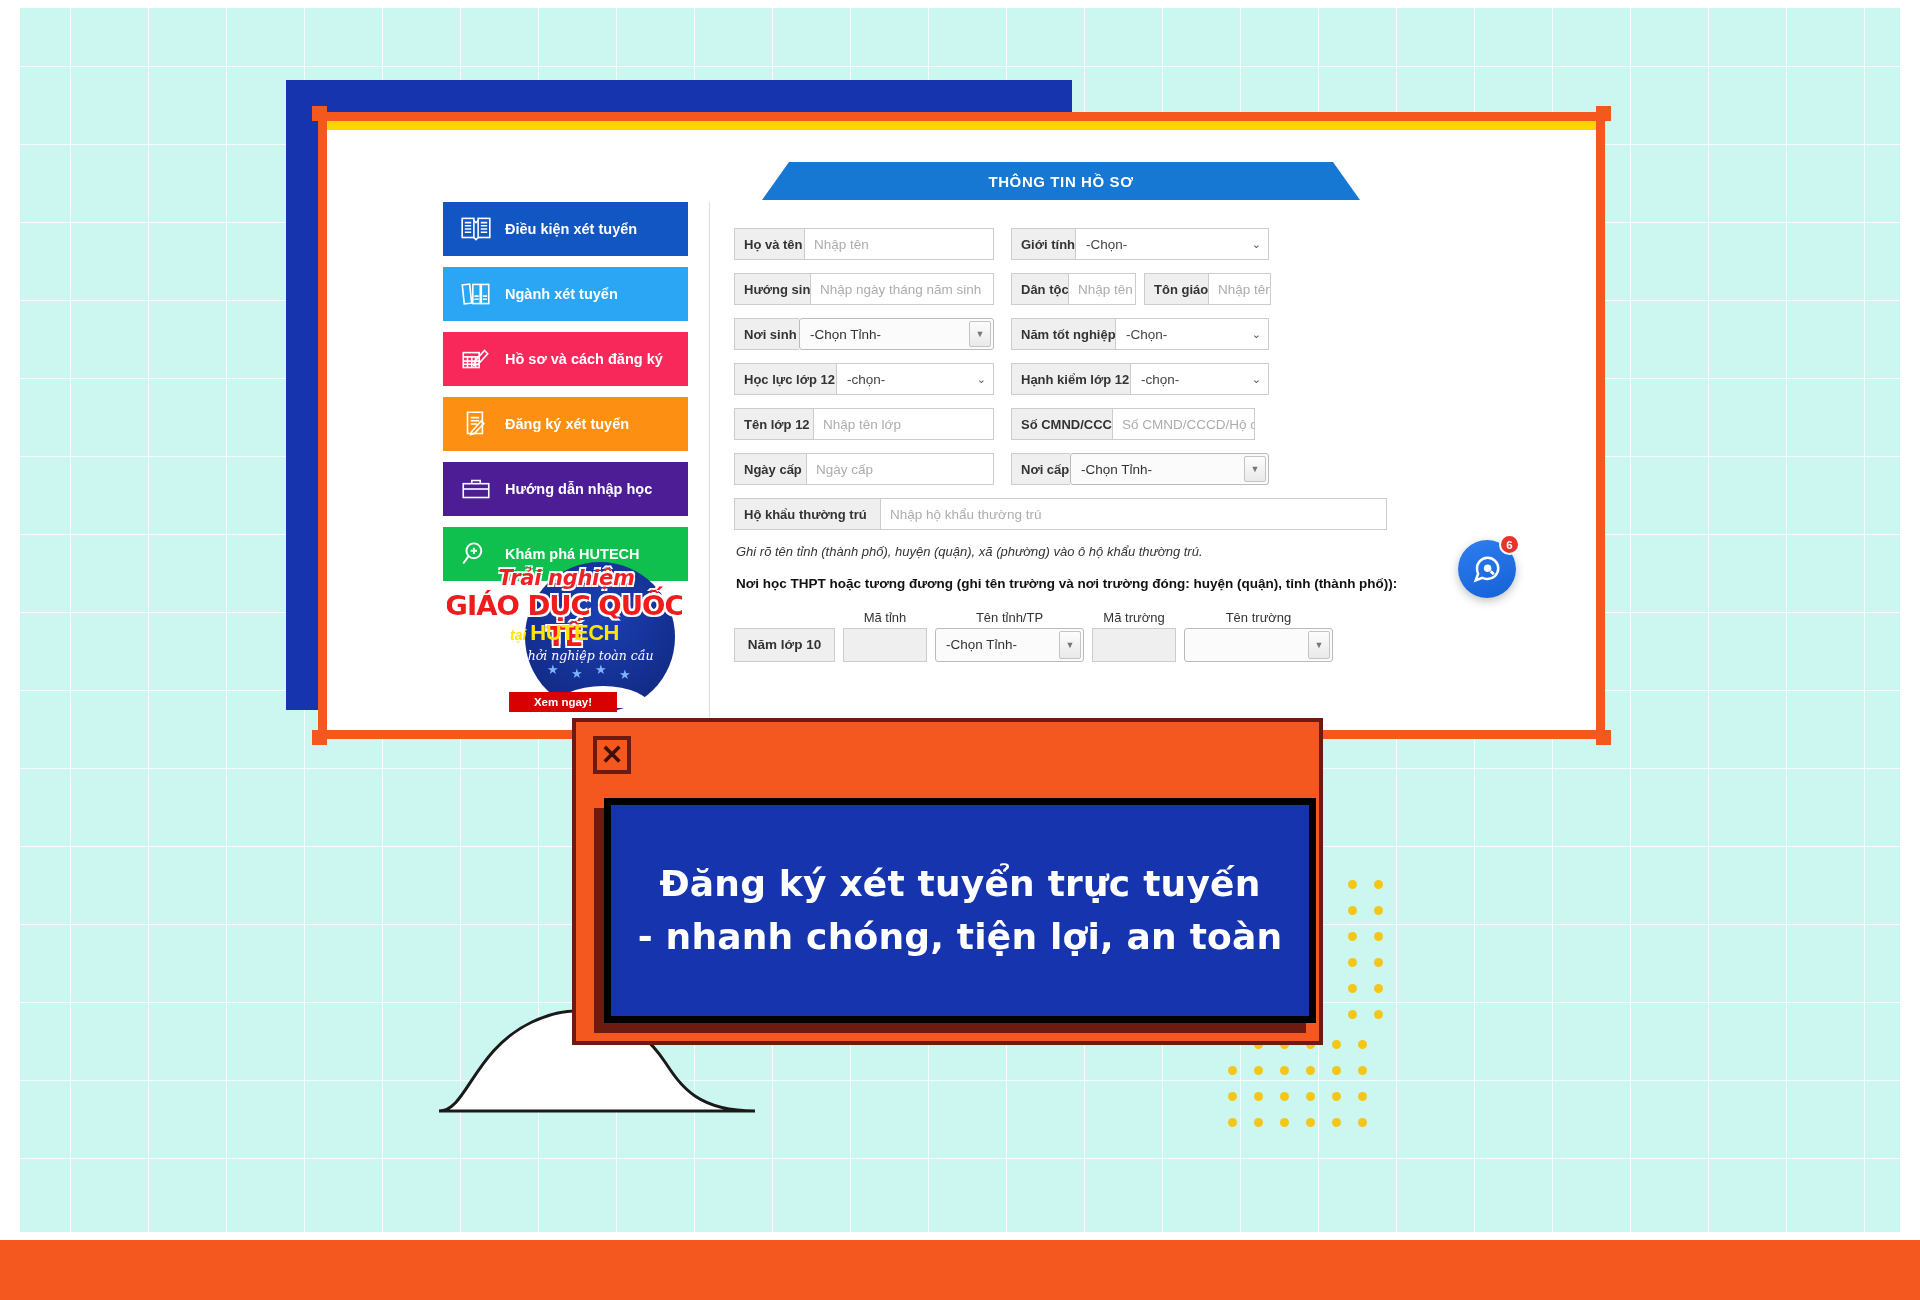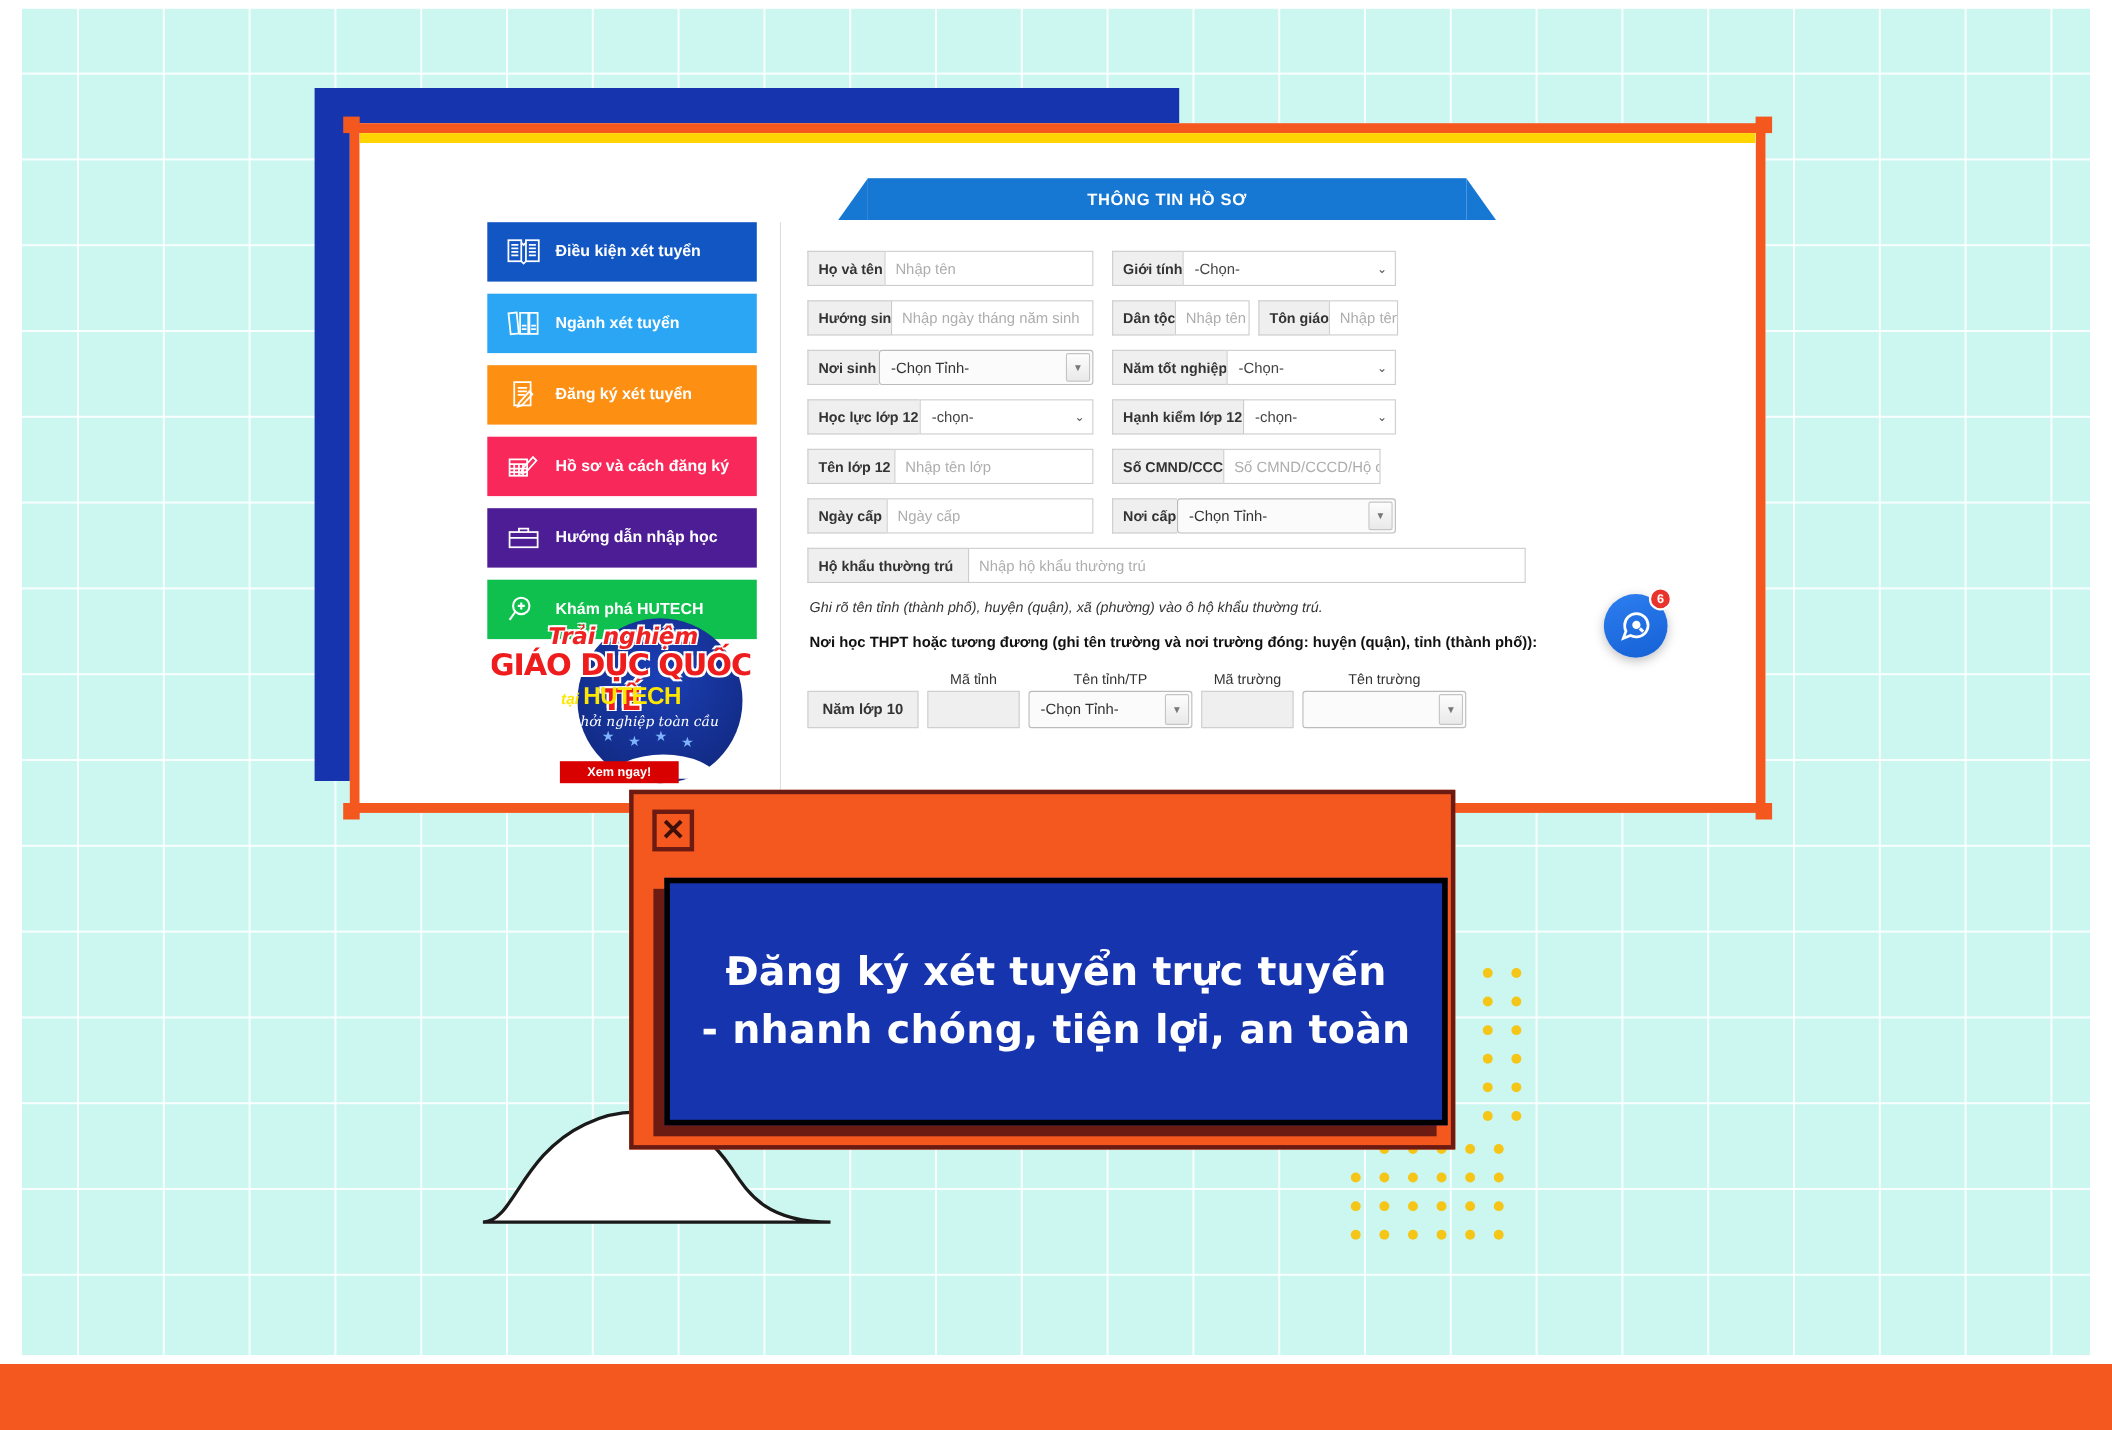--- a/index.html
+++ b/index.html
@@ -234,21 +234,21 @@
   }
   .popup-close {
     position: absolute; left: 17px; top: 14px; width: 38px; height: 38px;
     border: 4px solid #6b1b12; background: #f4581f;
     display: flex; align-items: center; justify-content: center;
     color: #3d0f09; font-size: 27px; font-weight: bold; line-height: 1;
     cursor: pointer;
   }
   .popup-inner {
     position: absolute; left: 28px; top: 76px; width: 712px; height: 225px;
-    background: #1634ad; border: 5px solid #000000;
+    background: #1634ad; border: 7px solid #000000;
     box-shadow: -10px 10px 0 0 #6b1b12;
     display: flex; align-items: center; justify-content: center;
   }
   .popup-text {
     color: #fff; font-weight: bold; font-size: 36px; line-height: 1.45;
     text-align: center; letter-spacing: .2px;
     font-family: "DejaVu Sans", sans-serif;
   }
 
   
@@ -347,46 +347,46 @@
                 <rect x="4" y="5" width="7" height="18" transform="rotate(-6 7.5 14)"></rect>
                 <rect x="13" y="5" width="7" height="18"></rect>
                 <rect x="21" y="5" width="7" height="18"></rect>
                 <path d="M14.5 16h4M22.5 16h4M14.5 19h4M22.5 19h4"></path>
               </g>
                 </svg>
             </span>
             <span>Ngành xét tuyển</span>
           </div>
 
+          <div class="menu-item" style="background:#f8285a;">
+            <span class="menu-icon">
+              <svg viewBox="0 0 32 28">
+                  <g fill="none" stroke="#fff" stroke-width="1.5">
+                <rect x="4" y="8" width="15" height="14"></rect>
+                <path d="M4 12h15M8 12v10M12 12v10M15.5 12v10M4 16h15M4 19h15"></path>
+                <path d="M15 16 L24 6 l3 3 l-9 10 l-4 1 z"></path>
+              </g>
+                </svg>
+            </span>
+            <span>Hồ sơ và cách đăng ký</span>
+          </div>
+
           <div class="menu-item" style="background:#fd9013;">
             <span class="menu-icon">
               <svg viewBox="0 0 32 28">
                   <g fill="none" stroke="#fff" stroke-width="1.5">
                 <path d="M8 3h14v20H8z"></path>
                 <path d="M11 8h8M11 11h8M11 14h6"></path>
                 <path d="M12 21 L21 11 l2.5 2.5 L14.5 23 l-3.5 1 z"></path>
               </g>
                 </svg>
             </span>
             <span>Đăng ký xét tuyển</span>
           </div>
 
-          <div class="menu-item" style="background:#f8285a;">
-            <span class="menu-icon">
-              <svg viewBox="0 0 32 28">
-                  <g fill="none" stroke="#fff" stroke-width="1.5">
-                <rect x="4" y="8" width="15" height="14"></rect>
-                <path d="M4 12h15M8 12v10M12 12v10M15.5 12v10M4 16h15M4 19h15"></path>
-                <path d="M15 16 L24 6 l3 3 l-9 10 l-4 1 z"></path>
-              </g>
-                </svg>
-            </span>
-            <span>Hồ sơ và cách đăng ký</span>
-          </div>
-
           <div class="menu-item" style="background:#4c1d95;">
             <span class="menu-icon">
               <svg viewBox="0 0 32 28">
                   <g fill="none" stroke="#fff" stroke-width="1.5">
                 <rect x="4" y="9" width="24" height="13"></rect>
                 <path d="M12 9V6h8v3"></path>
                     <path d="M4 14h24"></path>
               </g>
                 </svg>
             </span>

